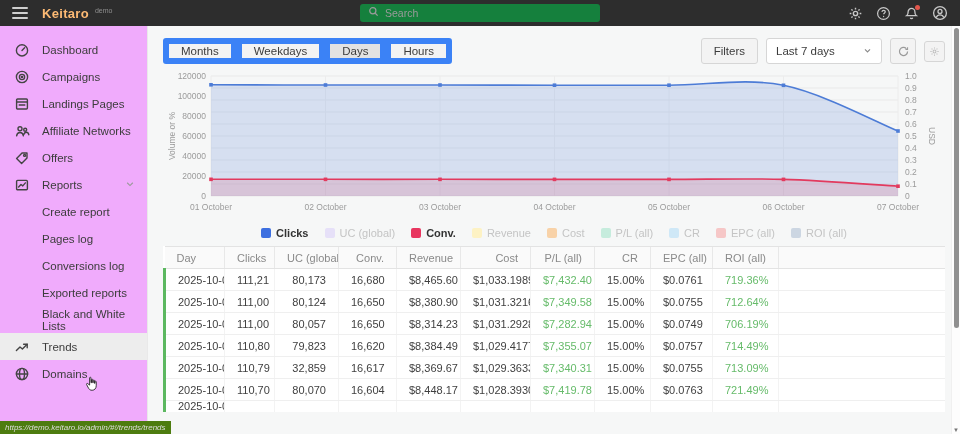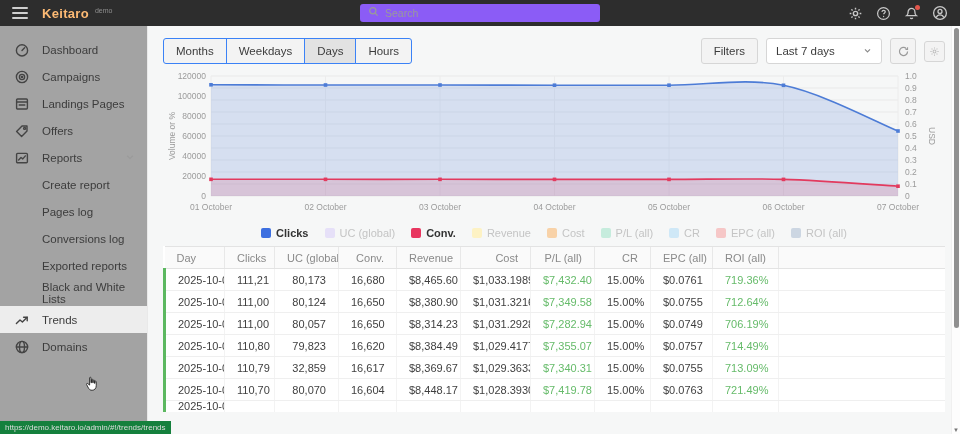--- a/index.html
+++ b/index.html
@@ -5,43 +5,43 @@
   * { box-sizing: border-box; margin: 0; padding: 0; }
   html,body { width:960px; height:434px; overflow:hidden; }
   body { font-family:"Liberation Sans", sans-serif; background:#f6f7f7; position:relative; font-size:12px; color:#3c3c3c; }
 
   
   .topbar { position:relative; height:26px; background:#2d2d2d; display:flex; align-items:center; padding:0 12px; z-index:5; }
   .hamburger { width:16px; height:12px; display:flex; flex-direction:column; justify-content:space-between; margin-right:14px; cursor:pointer; }
   .hamburger span { height:2px; background:#cfcfcf; border-radius:1px; }
   .brand { color:#fdba74; font-weight:bold; font-size:13px; letter-spacing:.3px; }
   .env { color:#8f8f8f; font-size:7px; margin-left:6px; margin-top:-6px; }
-  .searchbox { position:absolute; left:50%; transform:translateX(-50%); top:4px; width:240px; height:18px; background:#8b5cf6; border-radius:3px; display:flex; align-items:center; padding:0 8px; gap:6px; }
+  .searchbox { position:absolute; left:50%; transform:translateX(-50%); top:4px; width:240px; height:18px; background:#15803d; border-radius:3px; display:flex; align-items:center; padding:0 8px; gap:6px; }
   .searchbox svg { flex:0 0 auto; }
   .searchbox input { background:transparent; border:none; outline:none; color:#ddd; font-size:10.5px; width:100%; font-family:"Liberation Sans",sans-serif; }
   .searchbox input::placeholder { color:#9a9a9a; }
   .topbar-icons { margin-left:auto; display:flex; align-items:center; gap:11px; color:#c8c8c8; }
   .tb-icon { position:relative; width:17px; height:17px; display:flex; align-items:center; justify-content:center; cursor:pointer; }
   .tb-icon .dot { position:absolute; top:0; right:0; width:5px; height:5px; background:#e2574c; border-radius:50%; }
 
   
   .layout { display:flex; height:408px; }
-  .sidebar { width:148px; background:#a3a3a3; border-right:1px solid #e9e9e9; padding-top:10px; flex:0 0 148px; }
+  .sidebar { width:148px; background:#f0abfc; border-right:1px solid #e9e9e9; padding-top:10px; flex:0 0 148px; }
   .side-item { height:27px; display:flex; align-items:center; padding-left:14px; gap:12px; font-size:11.5px; color:#3c3c3c; cursor:pointer; position:relative; }
   .side-item .icn { width:16px; height:16px; color:#444; display:flex; align-items:center; justify-content:center; }
   .side-item.sub { padding-left:42px; }
   .side-item.active { background:#ededed; }
   .side-item .chev { position:absolute; right:12px; color:#9a9a9a; }
 
   .main { flex:1; padding:12px 15px 0 15px; overflow:hidden; }
 
   
   .toolbar { display:flex; align-items:center; justify-content:space-between; }
   .tabs { display:flex; }
-  .tab { height:26px; padding:0 12px; background:#f3f3f3; border:1px solid #3b82f6; margin-left:-1px; font-size:11.5px; color:#3c3c3c; display:flex; align-items:center; cursor:pointer; }
+  .tab { height:26px; padding:0 12px; background:#f3f3f3; border:6px solid #3b82f6; margin-left:-1px; font-size:11.5px; color:#3c3c3c; display:flex; align-items:center; cursor:pointer; }
   .tab:first-child { border-radius:3px 0 0 3px; margin-left:0; }
   .tab:last-child { border-radius:0 3px 3px 0; }
   .tab.active { background:#e2e2e2; }
   .toolbar-right { display:flex; align-items:center; gap:8px; }
   .btn { height:26px; padding:0 12px; background:#f3f3f3; border:1px solid #d6d6d6; border-radius:3px; font-size:11.5px; color:#3c3c3c; display:flex; align-items:center; cursor:pointer; font-family:"Liberation Sans",sans-serif; }
   .select { height:26px; width:116px; background:#fff; border:1px solid #d6d6d6; border-radius:3px; display:flex; align-items:center; justify-content:space-between; padding:0 9px; font-size:11.5px; cursor:pointer; }
   .select .chev { color:#8a8a8a; }
   .iconbtn { width:26px; height:26px; background:#f3f3f3; border:1px solid #d6d6d6; border-radius:3px; display:flex; align-items:center; justify-content:center; color:#9a9a9a; cursor:pointer; }
   .iconbtn.small { width:21px; height:21px; color:#bdbdbd; }
 
@@ -65,21 +65,21 @@
   td.green { color:#66bb6a; }
   th.num, td.num { text-align:right; }
   tr.partial td { height:7px; border-bottom:none; vertical-align:top; line-height:11px; }
 
   
   .vscroll { position:absolute; top:26px; right:0; bottom:0; width:9px; background:#fdfdfd; border-left:1px solid #f0f0f0; z-index:6; }
   .vscroll .thumb { position:absolute; top:2px; left:2px; width:5px; height:300px; background:#909090; border-radius:3px; }
   .vscroll .arrow { position:absolute; bottom:1px; left:1px; font-size:6px; color:#777; }
 
   
-  .statusbar { position:absolute; left:0; bottom:0; background:#15803d; color:#ddd; font-size:8px; padding:2px 5px; z-index:7; white-space:nowrap; }
+  .statusbar { position:absolute; left:0; bottom:0; background:#4d7c0f; color:#ddd; font-size:8px; padding:2px 5px; z-index:7; white-space:nowrap;font-style:italic; }
 
   
   .cursor { position:absolute; left:84px; top:376px; z-index:9; pointer-events:none; }
 </style>
 </head>
 <body>
 
 <div class="topbar">
   <div class="hamburger">
       <span></span>
@@ -150,20 +150,30 @@
         <span>Campaigns</span>
       </div>
       <div class="side-item">
         <span class="icn">
           <svg width="16" height="16" viewBox="0 0 16 16" fill="none" stroke="currentColor" stroke-width="1.4" stroke-linecap="round" stroke-linejoin="round">
             <rect x="2.6" y="3" width="10.8" height="10" rx="1"></rect>
             <path d="M2.6 6h10.8M5.2 9h5.6"></path>
           </svg>
         </span>
         <span>Landings Pages</span>
+      </div>
+      <div class="side-item">
+        <span class="icn">
+          <svg width="16" height="16" viewBox="0 0 16 16" fill="none" stroke="currentColor" stroke-width="1.4" stroke-linecap="round" stroke-linejoin="round">
+            <circle cx="6" cy="5.8" r="2"></circle>
+            <circle cx="11.2" cy="6.8" r="1.5"></circle>
+            <path d="M2.6 12.8c.3-2.1 1.6-3.3 3.4-3.3s3.1 1.2 3.4 3.3M9.9 11.3c.4-1.3 1.4-2 2.5-2 1.2 0 2.1.9 2.4 2.4"></path>
+          </svg>
+        </span>
+        <span>Affiliate Networks</span>
       </div>
       <div class="side-item">
         <span class="icn">
           <svg width="16" height="16" viewBox="0 0 16 16" fill="none" stroke="currentColor" stroke-width="1.4" stroke-linecap="round" stroke-linejoin="round">
             <path d="M2.6 8.4L8 3h5v5l-5.4 5.4z"></path>
             <circle cx="10.6" cy="5.4" r="1"></circle>
           </svg>
         </span>
         <span>Offers</span>
       </div>

